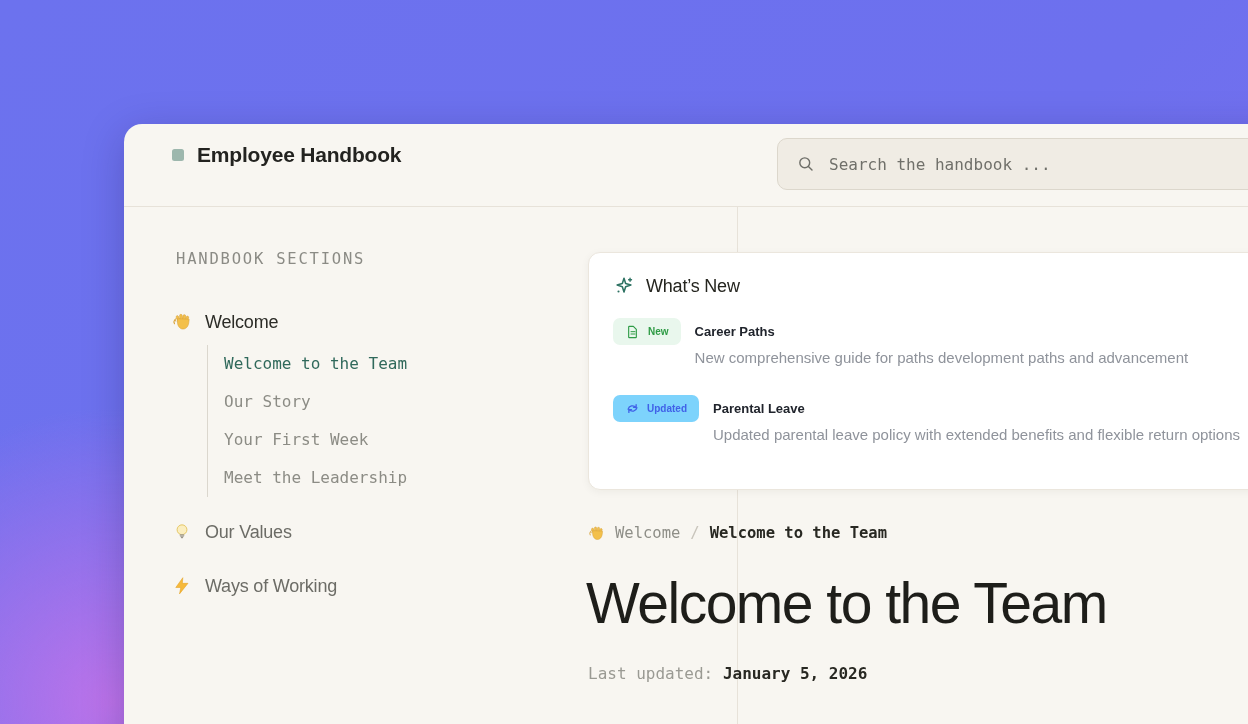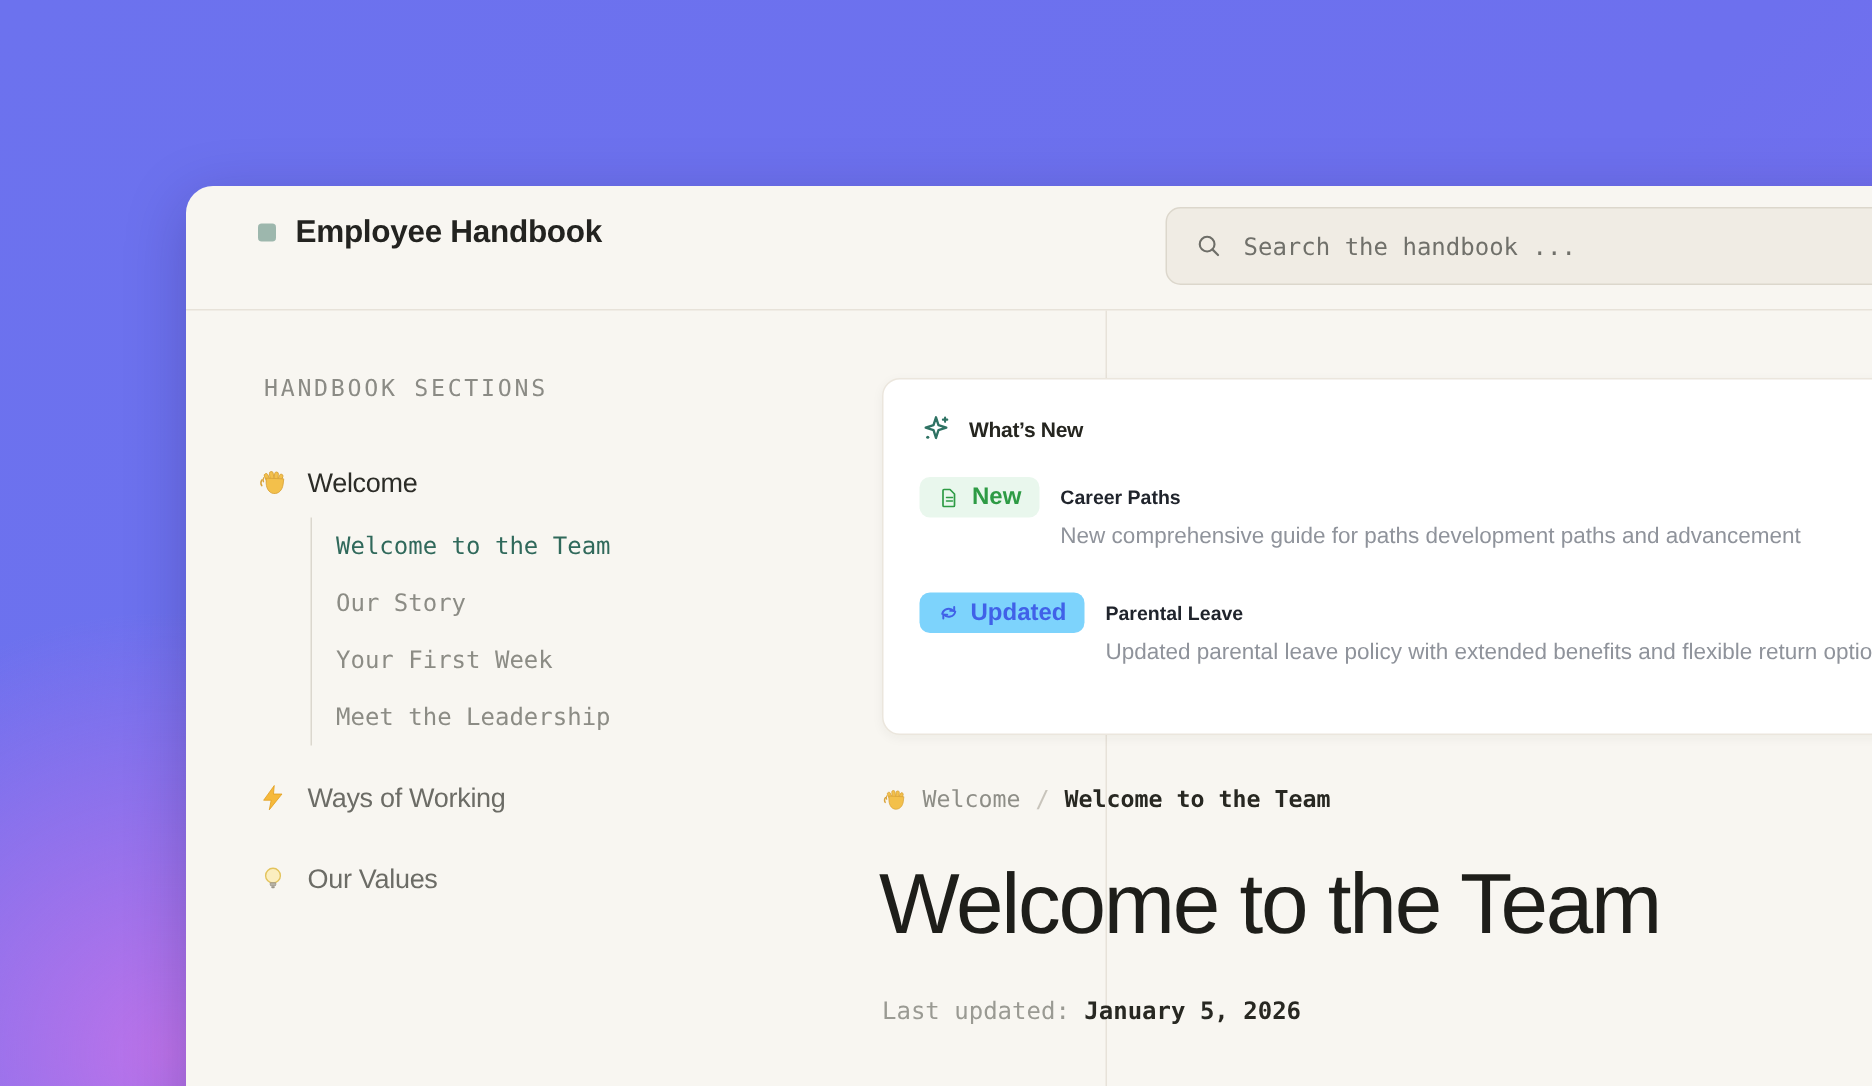--- a/index.html
+++ b/index.html
@@ -48,24 +48,24 @@
   .sub-item.active { color:#30695b; }
   .side-nav { position:absolute; left:48px; top:381px; }
   .side-nav .nav-row { height:54px; }
   .icon20 { width:20px; height:20px; flex:0 0 20px; }
 
   
   .wn-card { position:absolute; left:464px; top:128px; width:720px; height:238px;
     background:#ffffff; border:1px solid #ebe6dd; border-radius:12px;
     box-shadow:0 2px 8px rgba(45,38,20,.05); padding:22px 24px; overflow:hidden; }
   .wn-head { display:flex; align-items:center; gap:11px; margin-bottom:21px; }
-  .wn-title { font-size:14px; font-weight:700; color:#25251f; letter-spacing:-.2px; }
+  .wn-title { font-size:18px; font-weight:400; color:#25251f; letter-spacing:-.2px; }
   .wn-row { display:flex; align-items:flex-start; gap:14px; margin-bottom:29px; }
   .badge { display:inline-flex; align-items:center; gap:7px; height:27px; padding:12px 12px;
-    border-radius:7px; font-size:16px; font-weight:600; white-space:nowrap; }
+    border-radius:7px; font-size:10px; font-weight:600; white-space:nowrap; }
   .badge-new { background:#e9f7ed; color:#2e9b45; }
   .badge-updated { background:#7dd3fc; color:#4061e8; }
   .wn-item-title { font-size:13px; font-weight:600; color:#20242c; line-height:27px; }
   .wn-item-desc { font-size:15px; color:#8f939b; margin-top:4px; white-space:nowrap; }
 
   
   .breadcrumb { position:absolute; left:464px; top:400px; display:flex; align-items:center; gap:10px; }
   .crumb-section { font-family:"DejaVu Sans Mono", monospace; font-size:15.5px; color:#8e8e87; }
   .crumb-sep { font-family:"DejaVu Sans Mono", monospace; font-size:15.5px; color:#c8c4bb; }
   .crumb-page { font-family:"DejaVu Sans Mono", monospace; font-size:15.5px; font-weight:700; color:#282822; }
@@ -162,29 +162,29 @@
   <div class="sub-nav">
     <div class="sub-item active">Welcome to the Team</div>
     <div class="sub-item">Our Story</div>
     <div class="sub-item">Your First Week</div>
     <div class="sub-item">Meet the Leadership</div>
   </div>
 
   <div class="side-nav">
     <div class="nav-row">
       <svg class="icon20" viewBox="0 0 24 24">
-          <use href="#ic-bolt"></use>
-        </svg>
-      <span class="nav-text">Ways of Working</span>
+          <use href="#ic-bulb"></use>
+        </svg>
+      <span class="nav-text">Our Values</span>
     </div>
     <div class="nav-row">
       <svg class="icon20" viewBox="0 0 24 24">
-          <use href="#ic-bulb"></use>
-        </svg>
-      <span class="nav-text">Our Values</span>
+          <use href="#ic-bolt"></use>
+        </svg>
+      <span class="nav-text">Ways of Working</span>
     </div>
   </div>
 
   <div class="wn-card">
     <div class="wn-head">
       <svg width="22" height="22" viewBox="0 0 24 24">
           <use href="#ic-sparkle"></use>
         </svg>
       <span class="wn-title">What’s New</span>
     </div>

